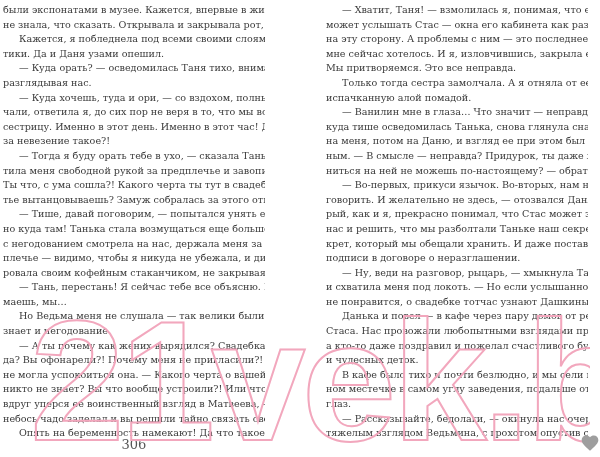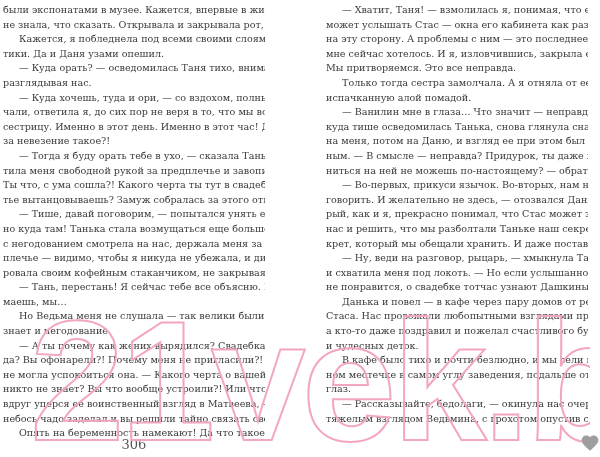--- a/index.html
+++ b/index.html
@@ -85,20 +85,21 @@
       <div class="line indent">— Ванилин мне в глаза… Что значит — неправда? —</div>
       <div class="line">куда тише осведомилась Танька, снова глянула сначала</div>
       <div class="line">на меня, потом на Даню, и взгляд ее при этом был хищ-</div>
       <div class="line">ным. — В смысле — неправда? Придурок, ты даже же-</div>
       <div class="line">ниться на ней не можешь по-настоящему? — обратилась</div>
       <div class="line indent">— Во-первых, прикуси язычок. Во-вторых, нам надо по-</div>
       <div class="line">говорить. И желательно не здесь, — отозвался Даня, кото-</div>
       <div class="line">рый, как и я, прекрасно понимал, что Стас может заметить</div>
       <div class="line">нас и решить, что мы разболтали Таньке наш секрет. Се-</div>
       <div class="line">крет, который мы обещали хранить. И даже поставили свои</div>
+      <div class="line last">подписи в договоре о неразглашении.</div>
       <div class="line indent">— Ну, веди на разговор, рыцарь, — хмыкнула Танька</div>
       <div class="line">и схватила меня под локоть. — Но если услышанное мне</div>
       <div class="line">не понравится, о свадебке тотчас узнают Дашкины роди-</div>
       <div class="line indent">Данька и повел — в кафе через пару домов от ресторана</div>
       <div class="line">Стаса. Нас провожали любопытными взглядами прохожие,</div>
       <div class="line">а кто-то даже поздравил и пожелал счастливого будущего</div>
       <div class="line last">и чудесных деток.</div>
       <div class="line indent">В кафе было тихо и почти безлюдно, и мы сели в укром-</div>
       <div class="line">ном местечке в самом углу заведения, подальше от людских</div>
       <div class="line last">глаз.</div>

